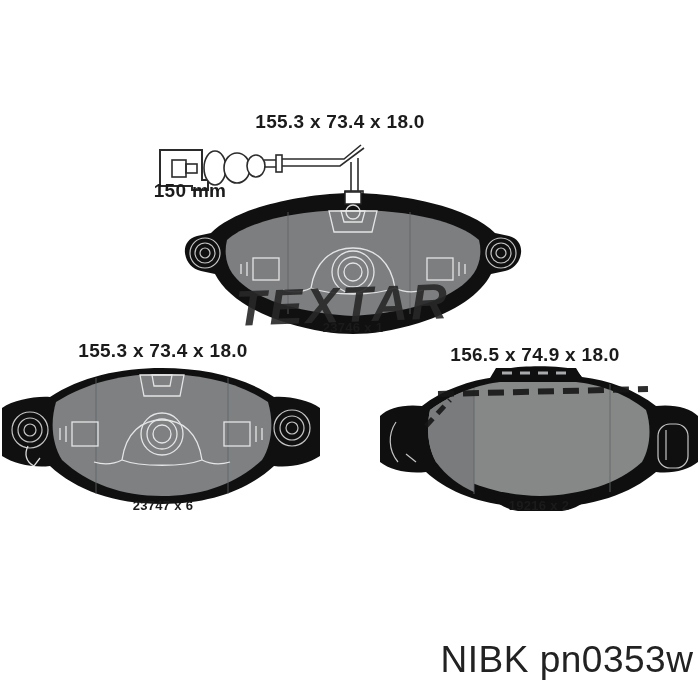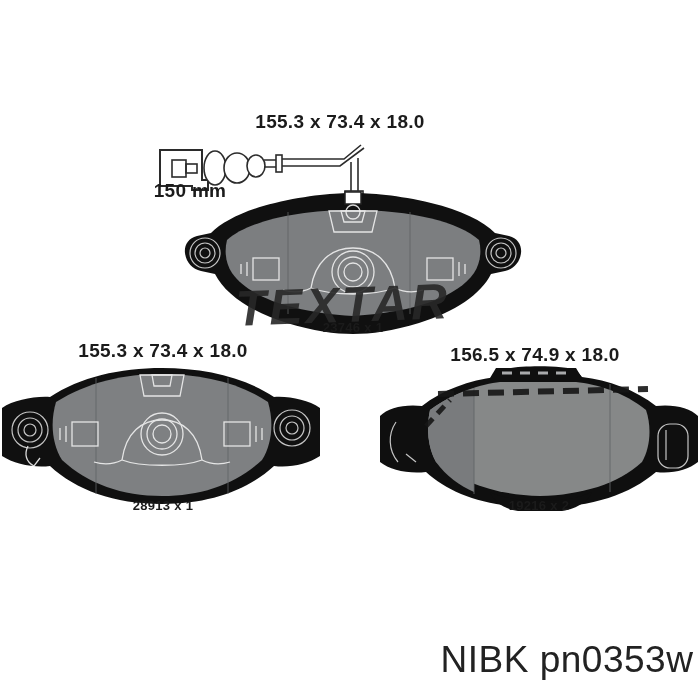--- a/index.html
+++ b/index.html
@@ -126,21 +126,21 @@
     <g class="wline2">
       <circle cx="30" cy="68" r="6"></circle>
         <circle cx="30" cy="68" r="12"></circle>
         <circle cx="30" cy="68" r="18"></circle>
       <circle cx="292" cy="66" r="6"></circle>
         <circle cx="292" cy="66" r="12"></circle>
         <circle cx="292" cy="66" r="18"></circle>
     </g>
   </svg>
 
-  <div class="txt qty" style="left:43px;top:499px;width:240px;">28913 x 1</div>
+  <div class="txt qty" style="left:43px;top:499px;width:240px;">23747 x 6</div>
 
   <div class="txt dim" style="left:385px;top:345px;width:300px;">156.5 x 74.9 x 18.0</div>
 
   <svg style="left:378px;top:364px;" width="322" height="152" viewBox="0 0 322 152">
     <path d="M2,52 C10,44 26,40 44,42 C64,26 92,16 118,13 L124,6 C136,1 186,1 198,6
              L204,13 C230,16 258,26 278,42 C296,40 312,44 320,52 L320,98
              C310,106 294,110 278,108 C252,130 216,143 162,144
              C108,143 72,130 48,108 C30,110 12,106 2,98 Z" fill="#0f0f0f"></path>
     <path d="M52,46 C76,28 104,20 122,18 L198,18 C218,20 246,28 268,46
              C274,64 272,84 264,98 C240,120 204,131 162,132

